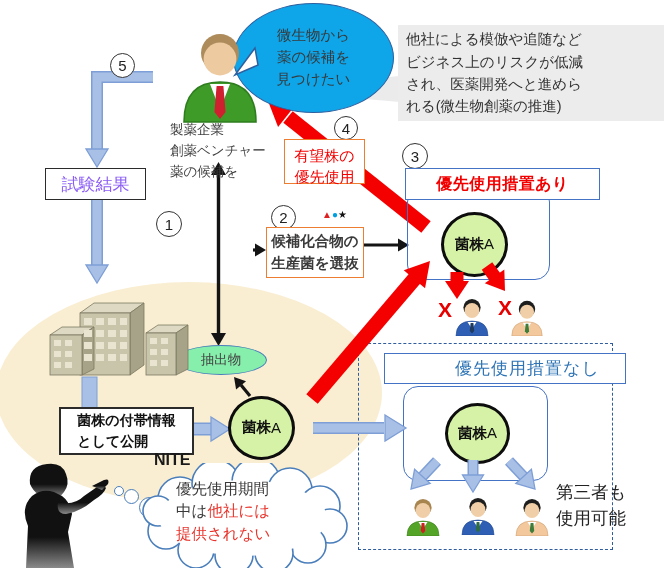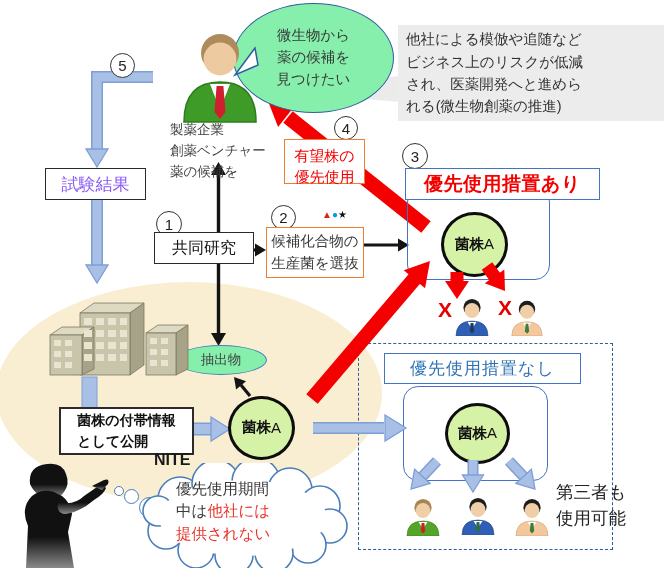--- a/index.html
+++ b/index.html
@@ -87,21 +87,21 @@
   <div class="abs badge" style="left:271px;top:205px;width:23px;height:23px;">
       <span>2</span>
     </div>
   <div class="abs badge" style="left:402px;top:143px;width:24px;height:24px;">
       <span>3</span>
     </div>
   <div class="abs badge" style="left:334px;top:116px;width:22px;height:22px;">
       <span>4</span>
     </div>
 
-  <div class="abs" style="left:233px;top:3px;width:159px;height:108px;border:1.6px solid #2e5f9e;border-radius:50%;background:#86efac;display:flex;align-items:center;justify-content:center;z-index:5;">
+  <div class="abs" style="left:233px;top:3px;width:159px;height:108px;border:1.6px solid #2e5f9e;border-radius:50%;background:#0ea5e9;display:flex;align-items:center;justify-content:center;z-index:5;">
     <div class="ws" style="font-size:14.5px;line-height:1.5;color:#383838;text-align:center;">微生物から
 薬の候補を
 見つけたい</div>
   </div>
   <svg class="abs" style="left:230px;top:45px;z-index:6;" width="30" height="35">
     <polygon points="25,3 5,30 28,20" fill="#fff" stroke="#2e5f9e" stroke-width="1.5"></polygon>
   </svg>
 
   <svg class="abs" style="left:176px;top:30px;z-index:5;" width="88" height="94" viewBox="0 0 44 47">
     <circle cx="22" cy="11.5" r="9.5" fill="#ad8b5a"></circle>
@@ -117,38 +117,35 @@
   <div class="abs" style="left:398px;top:25px;width:266px;height:96px;background:#ececec;z-index:5;display:flex;align-items:center;">
     <div class="ws" style="padding:2px 8px;font-size:14.5px;line-height:1.55;color:#333;">他社による模倣や追随など
 ビジネス上のリスクが低減
 され、医薬開発へと進めら
 れる(微生物創薬の推進)</div>
   </div>
 
   <div class="abs boxplain" style="left:45px;top:168px;width:99px;height:30px;">
     <span style="font-size:17px;color:#8b5cf6;">試験結果</span>
   </div>
-  <div class="abs boxplain" style="left:154px;top:232px;width:98px;height:30px;">
-    <span style="font-size:16px;color:#111;">共同研究</span>
-  </div>
   <div class="abs lbl" style="left:322px;top:209px;font-size:10px;z-index:5;">
     <span style="color:#e02020;">▲</span><span style="color:#00a0e0;">●</span><span style="color:#111;">★</span>
   </div>
   <div class="abs boxorange" style="left:266px;top:227px;width:96px;height:49px;">
-    <div class="ws" style="font-size:14.5px;line-height:1.45;color:#3a3a3a;text-align:right;">候補化合物の
+    <div class="ws" style="font-size:14.5px;line-height:1.45;color:#3a3a3a;text-align:right;font-weight:bold;">候補化合物の
 生産菌を選抜</div>
   </div>
   <div class="abs boxorange" style="left:284px;top:139px;width:79px;height:43px;">
     <div class="ws" style="font-size:15px;line-height:1.4;color:#f20000;text-align:center;margin-top:8px;">有望株の
 優先使用</div>
   </div>
   <div class="abs boxblue" style="left:405px;top:168px;width:193px;height:30px;">
-    <span style="font-size:19px;font-weight:bold;color:#f20000;letter-spacing:0.5px;">優先使用措置あり</span>
-  </div>
-  <div class="abs boxblue" style="left:384px;top:353px;width:195px;height:29px;">
+    <span style="font-size:16px;font-weight:bold;color:#f20000;letter-spacing:0.5px;">優先使用措置あり</span>
+  </div>
+  <div class="abs boxblue" style="left:384px;top:353px;width:195px;height:29px;padding-left:45px;">
     <span style="font-size:17px;color:#2e74b5;letter-spacing:1px;">優先使用措置なし</span>
   </div>
   <div class="abs boxplain" style="left:59px;top:407px;width:131px;height:44px;border-width:2px;">
     <div class="ws" style="font-size:14px;font-weight:bold;line-height:1.5;color:#111;">菌株の付帯情報
 として公開</div>
   </div>
 
   <div class="abs strain" style="left:441px;top:212px;width:61px;height:59px;">
     <span class="nm">菌株</span>
     <span class="cd">A</span>

